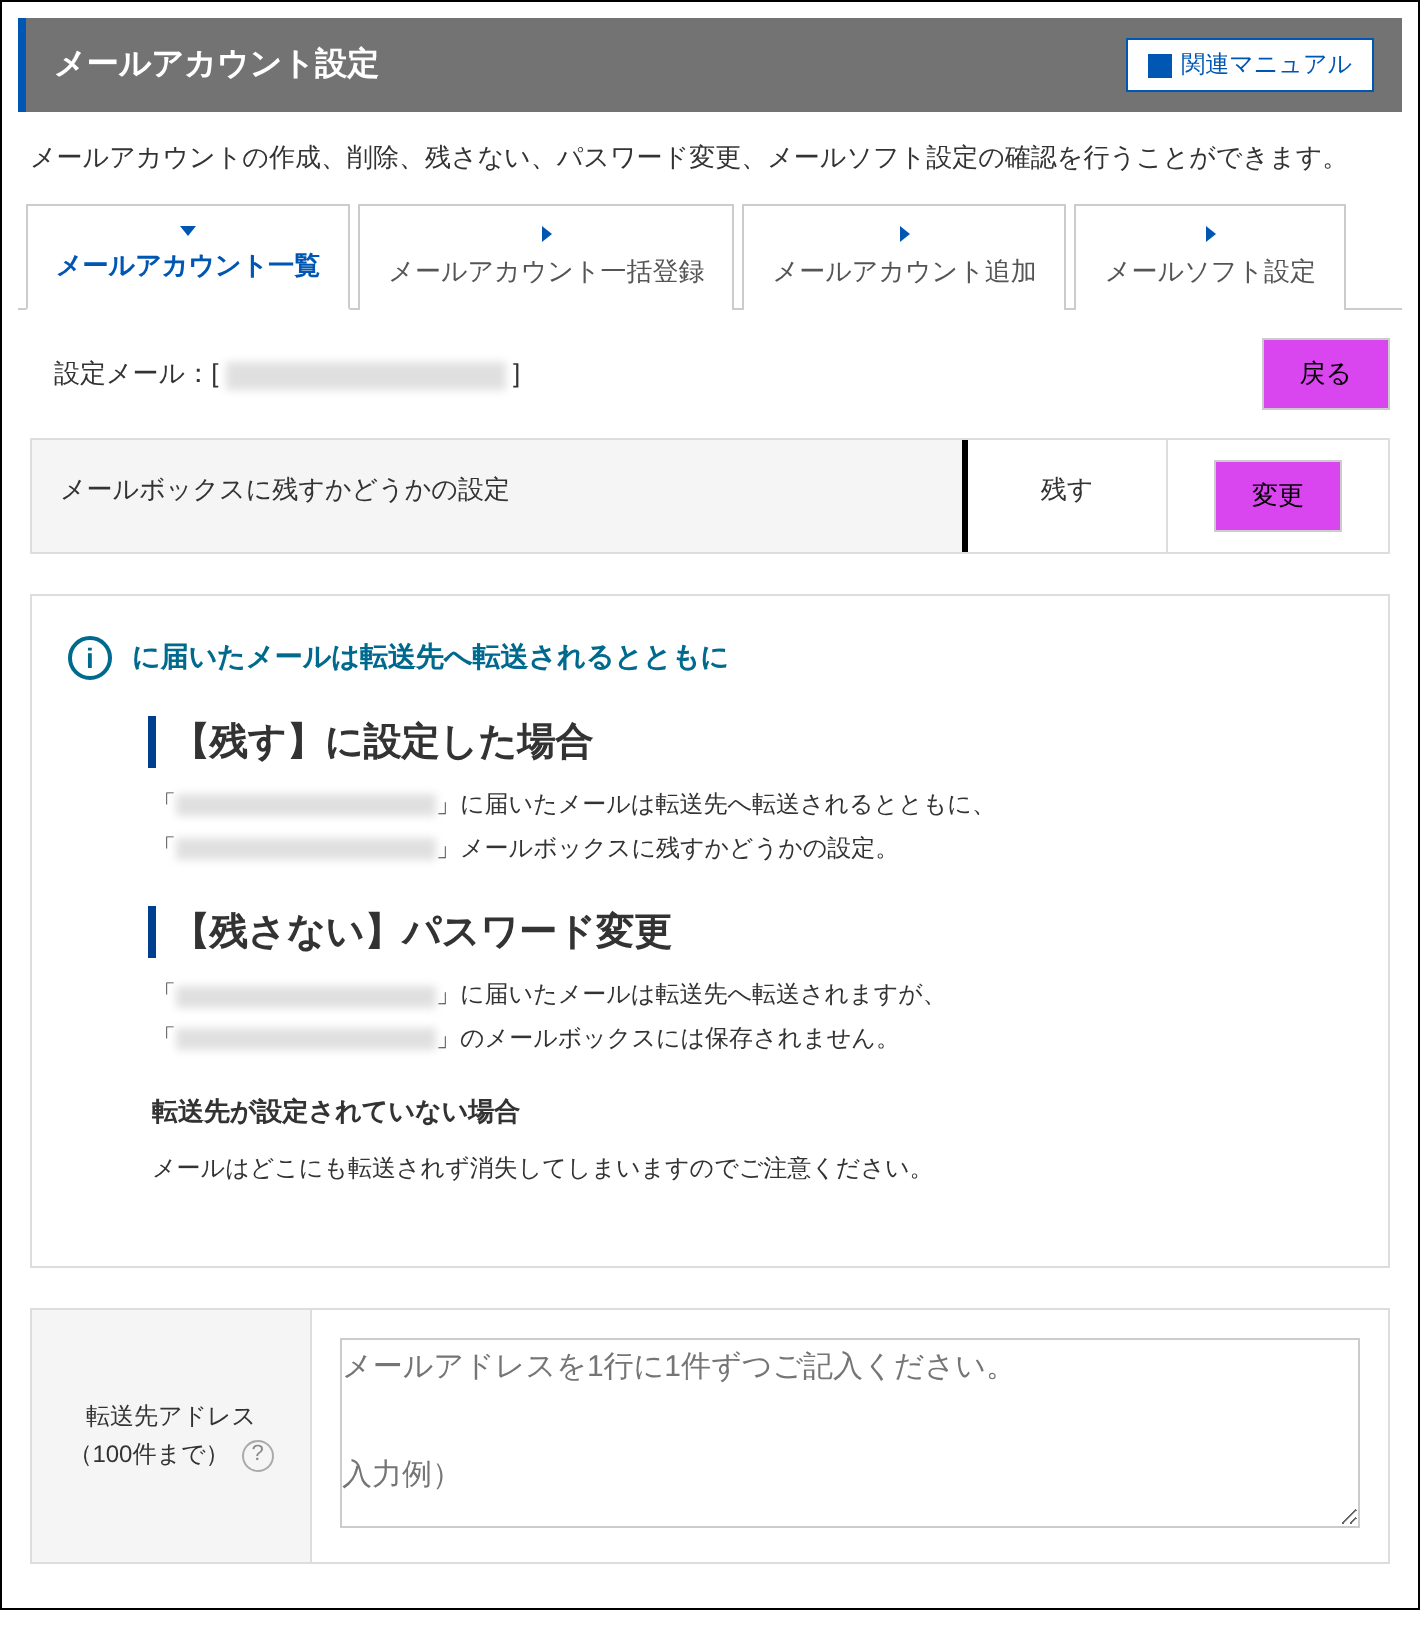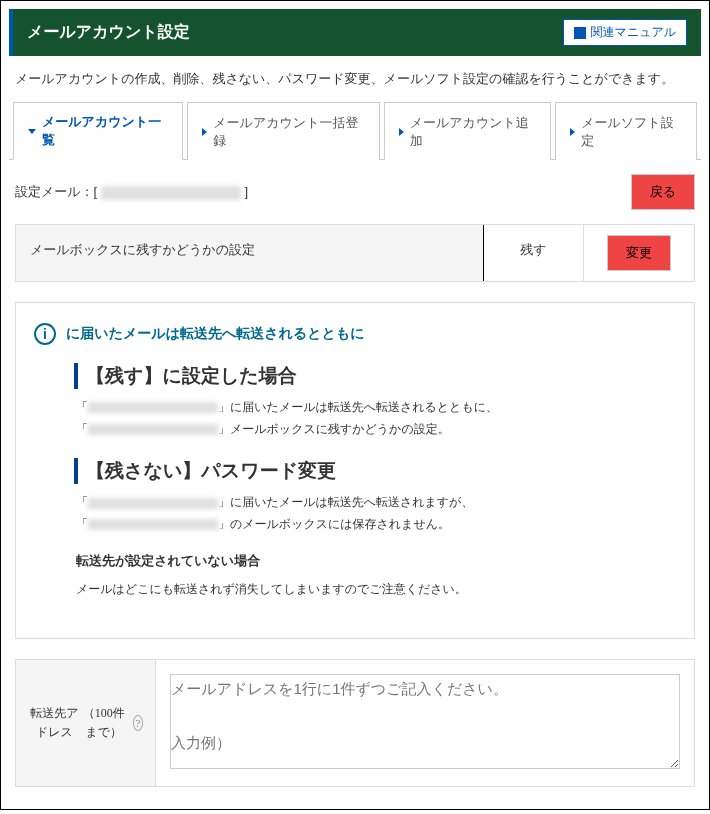--- a/index.html
+++ b/index.html
@@ -5,21 +5,21 @@
     * { box-sizing: border-box; margin: 0; padding: 0; }
     body {
       font-family: "Hiragino Kaku Gothic ProN", "Meiryo", sans-serif;
       font-size: 13px;
       color: #333;
       background: #fff;
       width: 710px;
     }
     .page { border: 1px solid #000; padding: 8px; width: 710px; }
     .header {
-      background: #14532d;
+      background: #737373;
       color: #fff;
       padding: 10px 14px;
       display: flex;
       justify-content: space-between;
       align-items: center;
       border-left: 4px solid #0056b3;
     }
     .header h1 { font-size: 16px; font-weight: bold; }
     .manual-btn {
       background: #fff;
@@ -49,20 +49,21 @@
       border: 1px solid #ccc;
       border-bottom: none;
       background: #fff;
       font-size: 13px;
       color: #0056b3;
       cursor: pointer;
       display: flex;
       align-items: center;
       gap: 6px;
       margin-bottom: -1px;
+      flex-direction: column;
     }
     .tab.active {
       border-bottom: 1px solid #fff;
       font-weight: bold;
     }
     .tab.inactive { color: #555; }
     .tab-arrow {
       width: 0; height: 0;
       border-top: 4px solid transparent;
       border-bottom: 4px solid transparent;
@@ -73,46 +74,47 @@
       border-left: 4px solid transparent;
       border-right: 4px solid transparent;
       border-top: 5px solid #0056b3;
     }
     .content { padding: 14px 6px; }
     .mail-row {
       display: flex;
       justify-content: space-between;
       align-items: center;
       margin-bottom: 14px;
+      margin-left: 12px;
     }
     .mail-label { font-size: 13px; }
     .mail-addr {
       display: inline-block;
       width: 140px; height: 14px;
       background: #e0e0e0;
       filter: blur(2px);
       vertical-align: middle;
     }
     .btn {
-      background: #ef4444;
+      background: #d946ef;
       border: 1px solid #ccc;
       padding: 8px 18px;
       font-size: 13px;
       cursor: pointer;
     }
     .setting-table {
       display: flex;
       border: 1px solid #ddd;
       margin-bottom: 20px;
     }
     .setting-label {
       background: #f5f5f5;
       padding: 16px 14px;
       flex: 1;
-      border-right: 1px solid #000000;
+      border-right: 3px solid #000000;
     }
     .setting-value {
       padding: 16px 20px;
       width: 100px;
       text-align: center;
       border-right: 1px solid #ddd;
     }
     .setting-action {
       padding: 10px 14px;
       width: 110px;
@@ -164,26 +166,26 @@
     .forward-table {
       display: flex;
       border: 1px solid #ddd;
     }
     .forward-label-cell {
       background: #f5f5f5;
       padding: 16px 12px;
       width: 140px;
       border-right: 1px solid #ddd;
       display: flex;
+      flex-direction: column;
       justify-content: center;
       align-items: center;
       text-align: center;
       font-size: 12px;
       line-height: 1.6;
-      font-family: Liberation Serif, serif;
     }
     .help-icon {
       display: inline-flex;
       width: 16px; height: 16px;
       border: 1px solid #aaa;
       border-radius: 50%;
       align-items: center;
       justify-content: center;
       font-size: 11px;
       color: #888;

